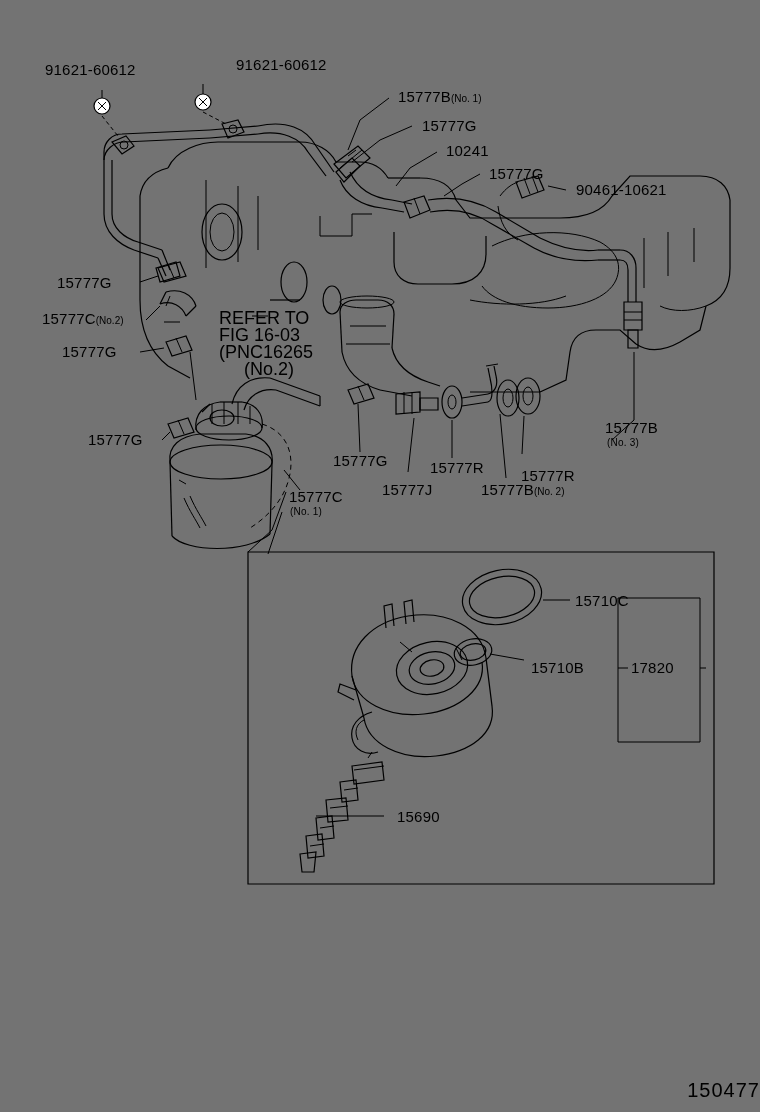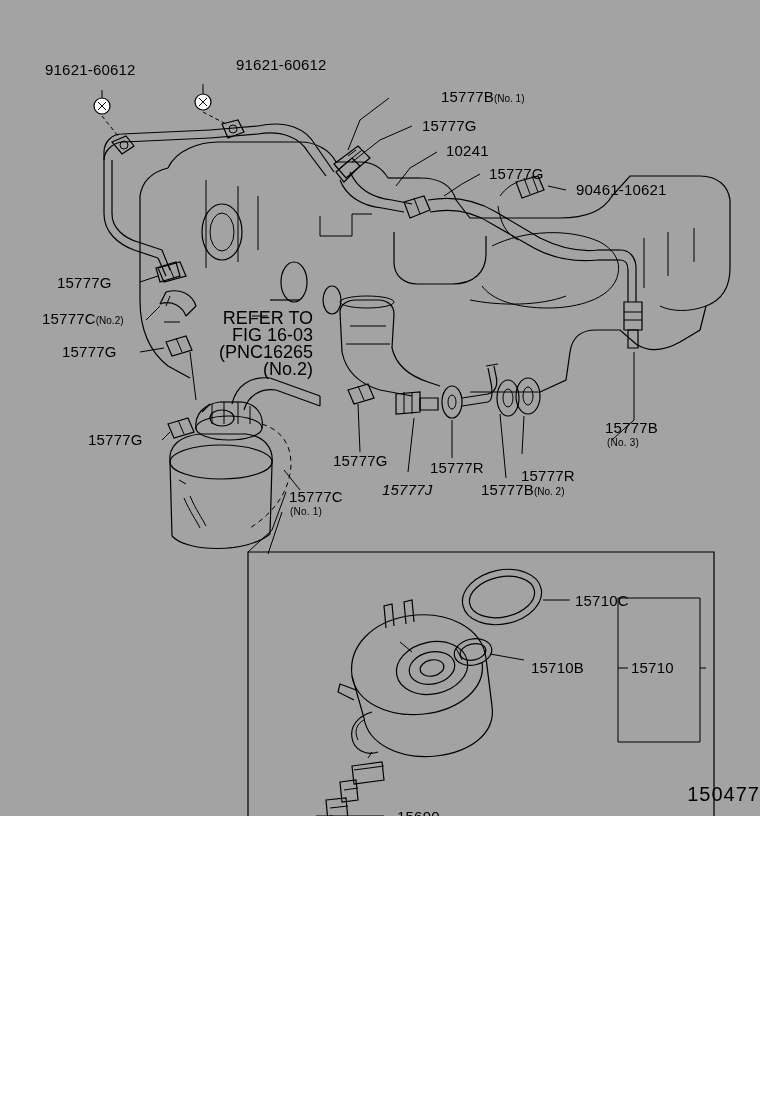--- a/index.html
+++ b/index.html
@@ -6,24 +6,23 @@
     margin: 0;
     padding: 0;
     background: #ffffff;
   }
   body {
     font-family: "Liberation Sans", sans-serif;
   }
   #page {
     position: relative;
     width: 760px;
-    height: 816px;
-    background: #a3a3a3;
+    height: 1112px;
+    background: #737373;
     overflow: hidden;
-    text-align: right;
   }
   .lbl {
     position: absolute;
     font-family: "Liberation Sans", sans-serif;
     font-size: 15px;
     color: #000000;
     white-space: nowrap;
     letter-spacing: 0.2px;
   }
   .lbl .sub {
@@ -366,21 +365,21 @@
       <path class="ln-thin" d="M618 668 L 628 668"></path>
       <path class="ln-thin" d="M700 598 L 700 742"></path>
       <path class="ln-thin" d="M700 668 L 706 668"></path>
       <path class="ln-thin" d="M316 816 L 384 816"></path>
     </g>
   </svg>
 
   <div class="lbl" style="left:45px; top:61px;">91621-60612</div>
   <div class="lbl" style="left:236px; top:56px;">91621-60612</div>
 
-  <div class="lbl" style="left:398px; top:88px;margin-left:43px;">
+  <div class="lbl" style="left:398px; top:88px;">
     <span>15777B</span><span class="sub">(No. 1)</span>
   </div>
 
   <div class="lbl" style="left:422px; top:117px;">15777G</div>
   <div class="lbl" style="left:446px; top:142px;">10241</div>
   <div class="lbl" style="left:489px; top:165px;">15777G</div>
   <div class="lbl" style="left:576px; top:181px;">90461-10621</div>
 
   <div class="lbl" style="left:57px; top:274px;">15777G</div>
 
@@ -390,36 +389,36 @@
 
   <div class="lbl" style="left:62px; top:343px;">15777G</div>
   <div class="lbl" style="left:88px; top:431px;">15777G</div>
 
   <div class="multi" style="left:219px; top:310px;">REFER TO
 FIG 16-03
 (PNC16265
      (No.2)</div>
 
   <div class="lbl" style="left:333px; top:452px;">15777G</div>
-  <div class="lbl" style="left:382px; top:481px;font-style:italic;">15777J</div>
+  <div class="lbl" style="left:382px; top:481px;">15777J</div>
   <div class="lbl" style="left:430px; top:459px;">15777R</div>
   <div class="lbl" style="left:521px; top:467px;">15777R</div>
 
   <div class="lbl" style="left:481px; top:481px;">
     <span>15777B</span><span class="sub">(No. 2)</span>
   </div>
 
   <div class="lbl" style="left:605px; top:419px;">
     <span>15777B</span>
   </div>
   <div class="lbl small" style="left:607px; top:437px;">(No. 3)</div>
 
   <div class="lbl" style="left:289px; top:488px;">15777C</div>
   <div class="lbl small" style="left:290px; top:506px;">(No. 1)</div>
 
   <div class="lbl" style="left:575px; top:592px;">15710C</div>
   <div class="lbl" style="left:531px; top:659px;">15710B</div>
-  <div class="lbl" style="left:631px; top:659px;">15710</div>
+  <div class="lbl" style="left:631px; top:659px;">17820</div>
   <div class="lbl" style="left:397px; top:808px;">15690</div>
 
   <div class="footer-code">150477</div>
 
 </div>
 
 </body></html>

